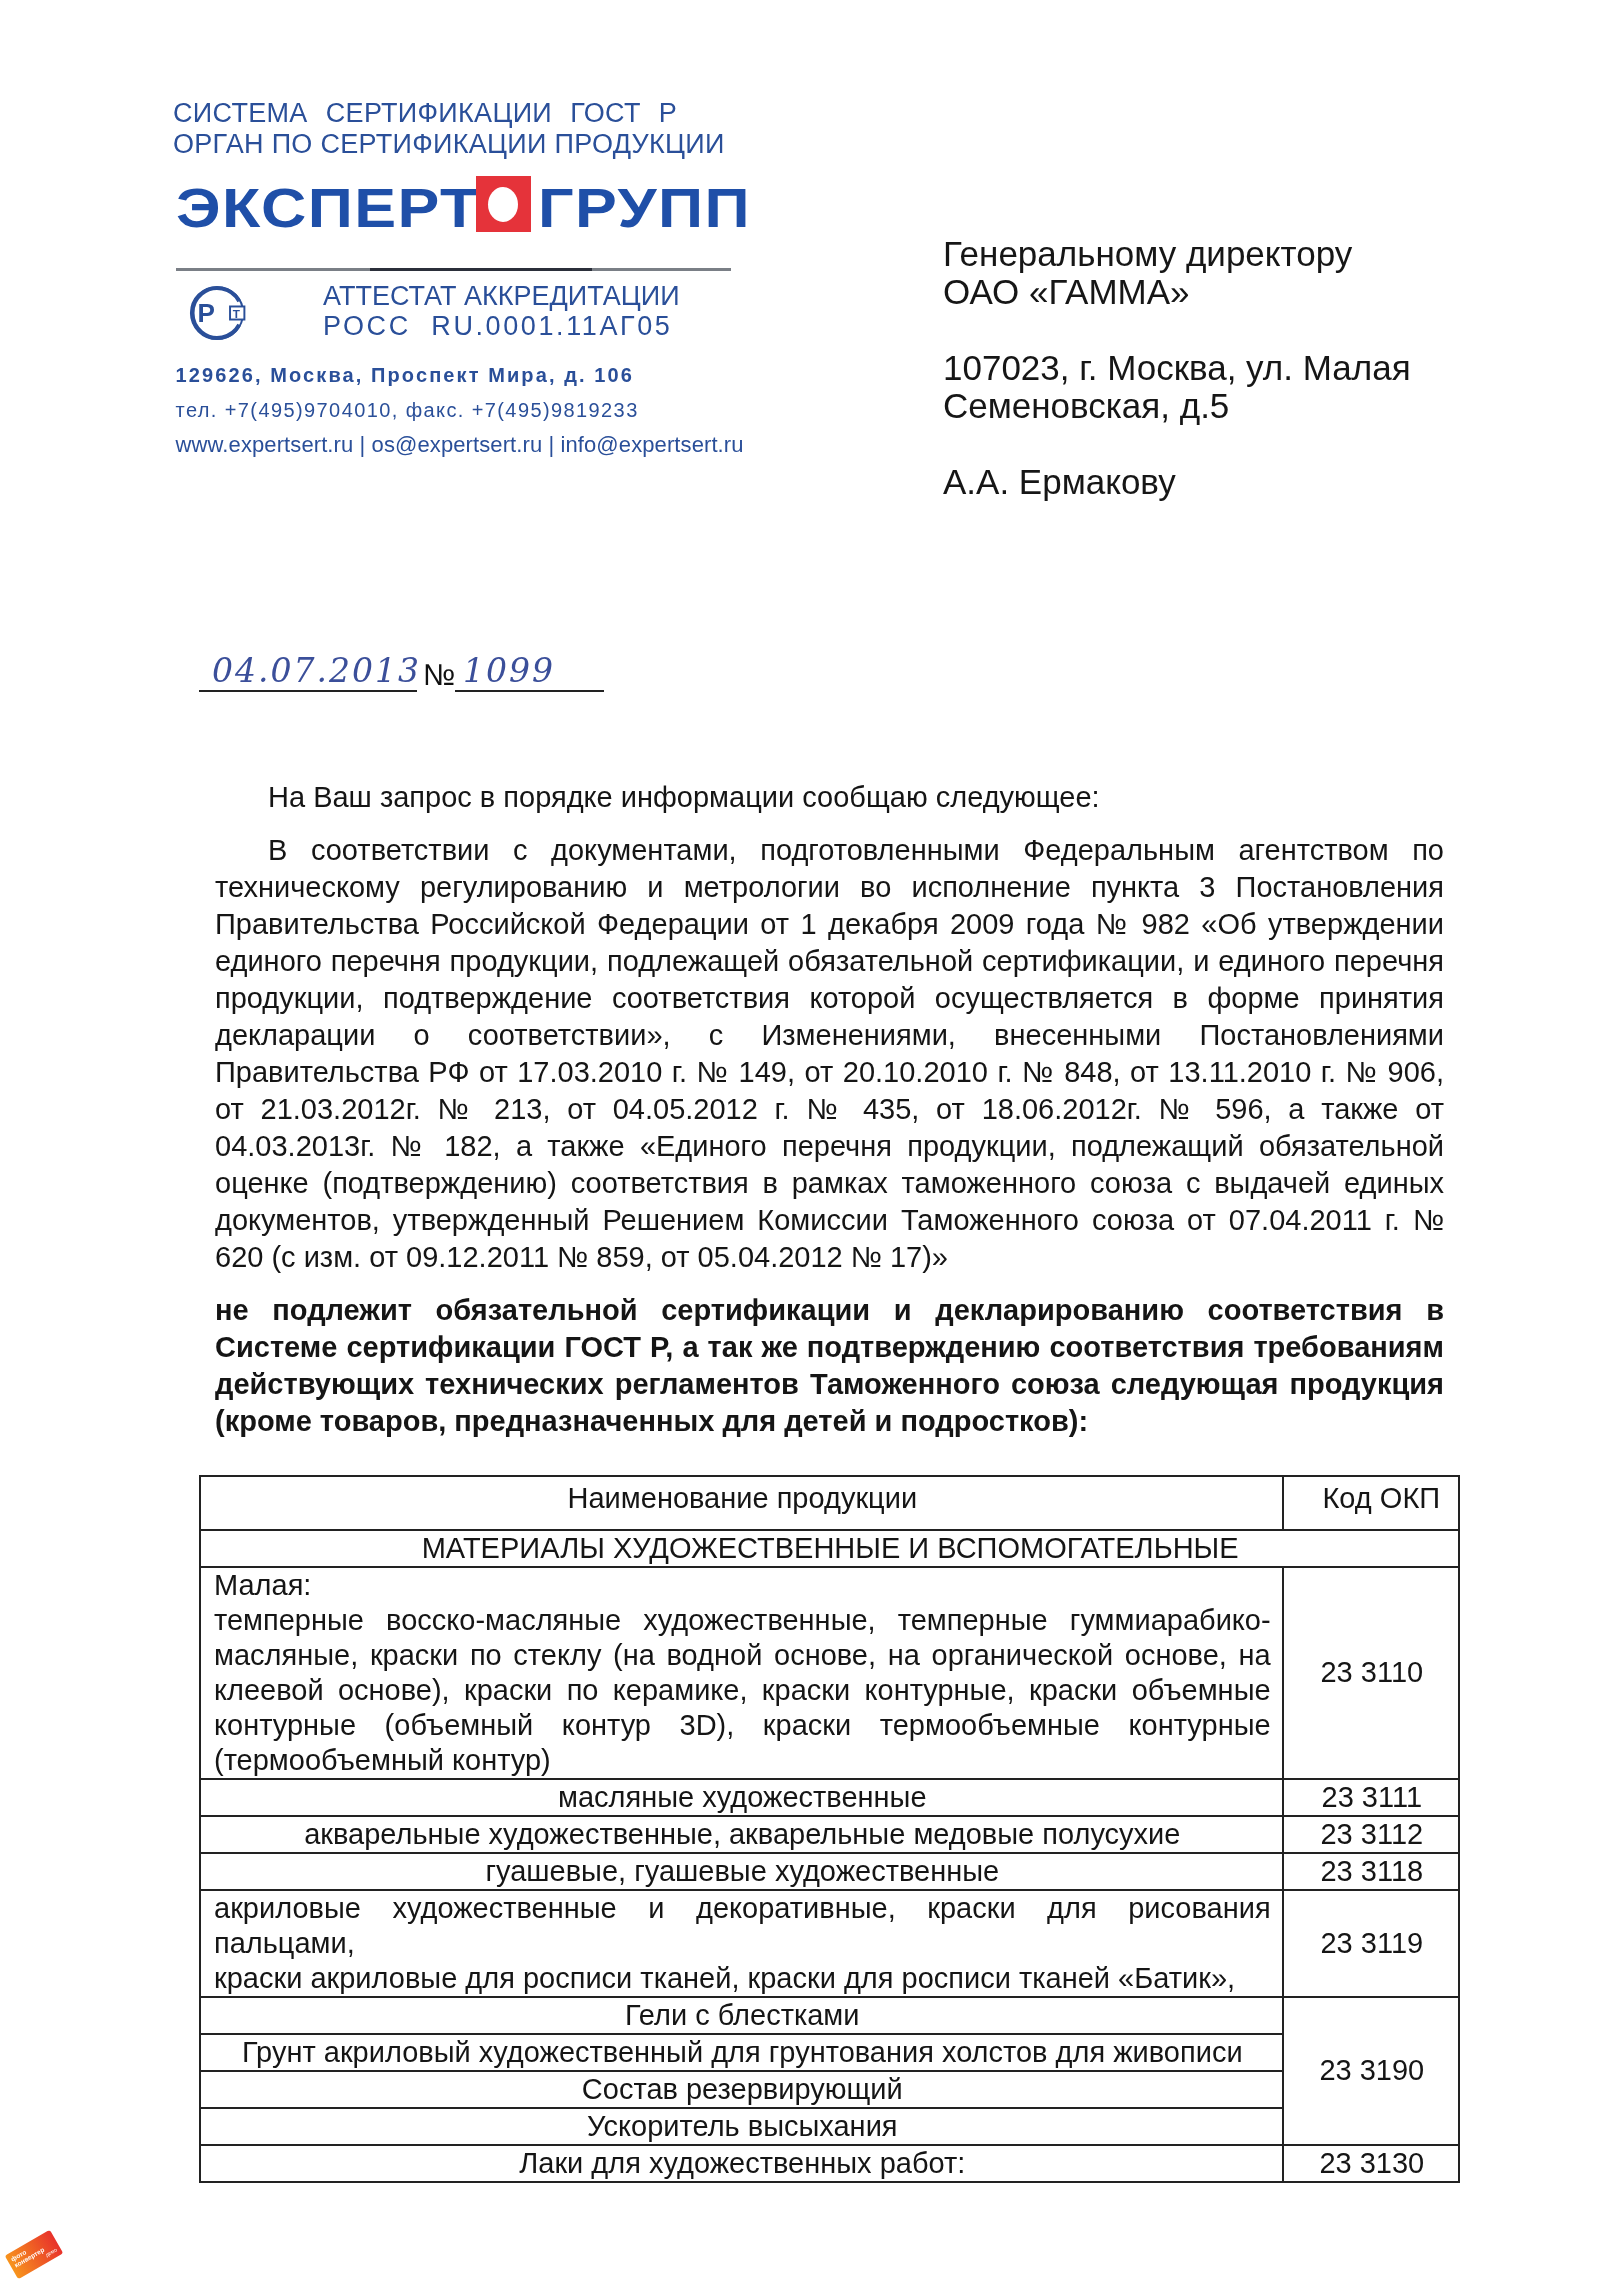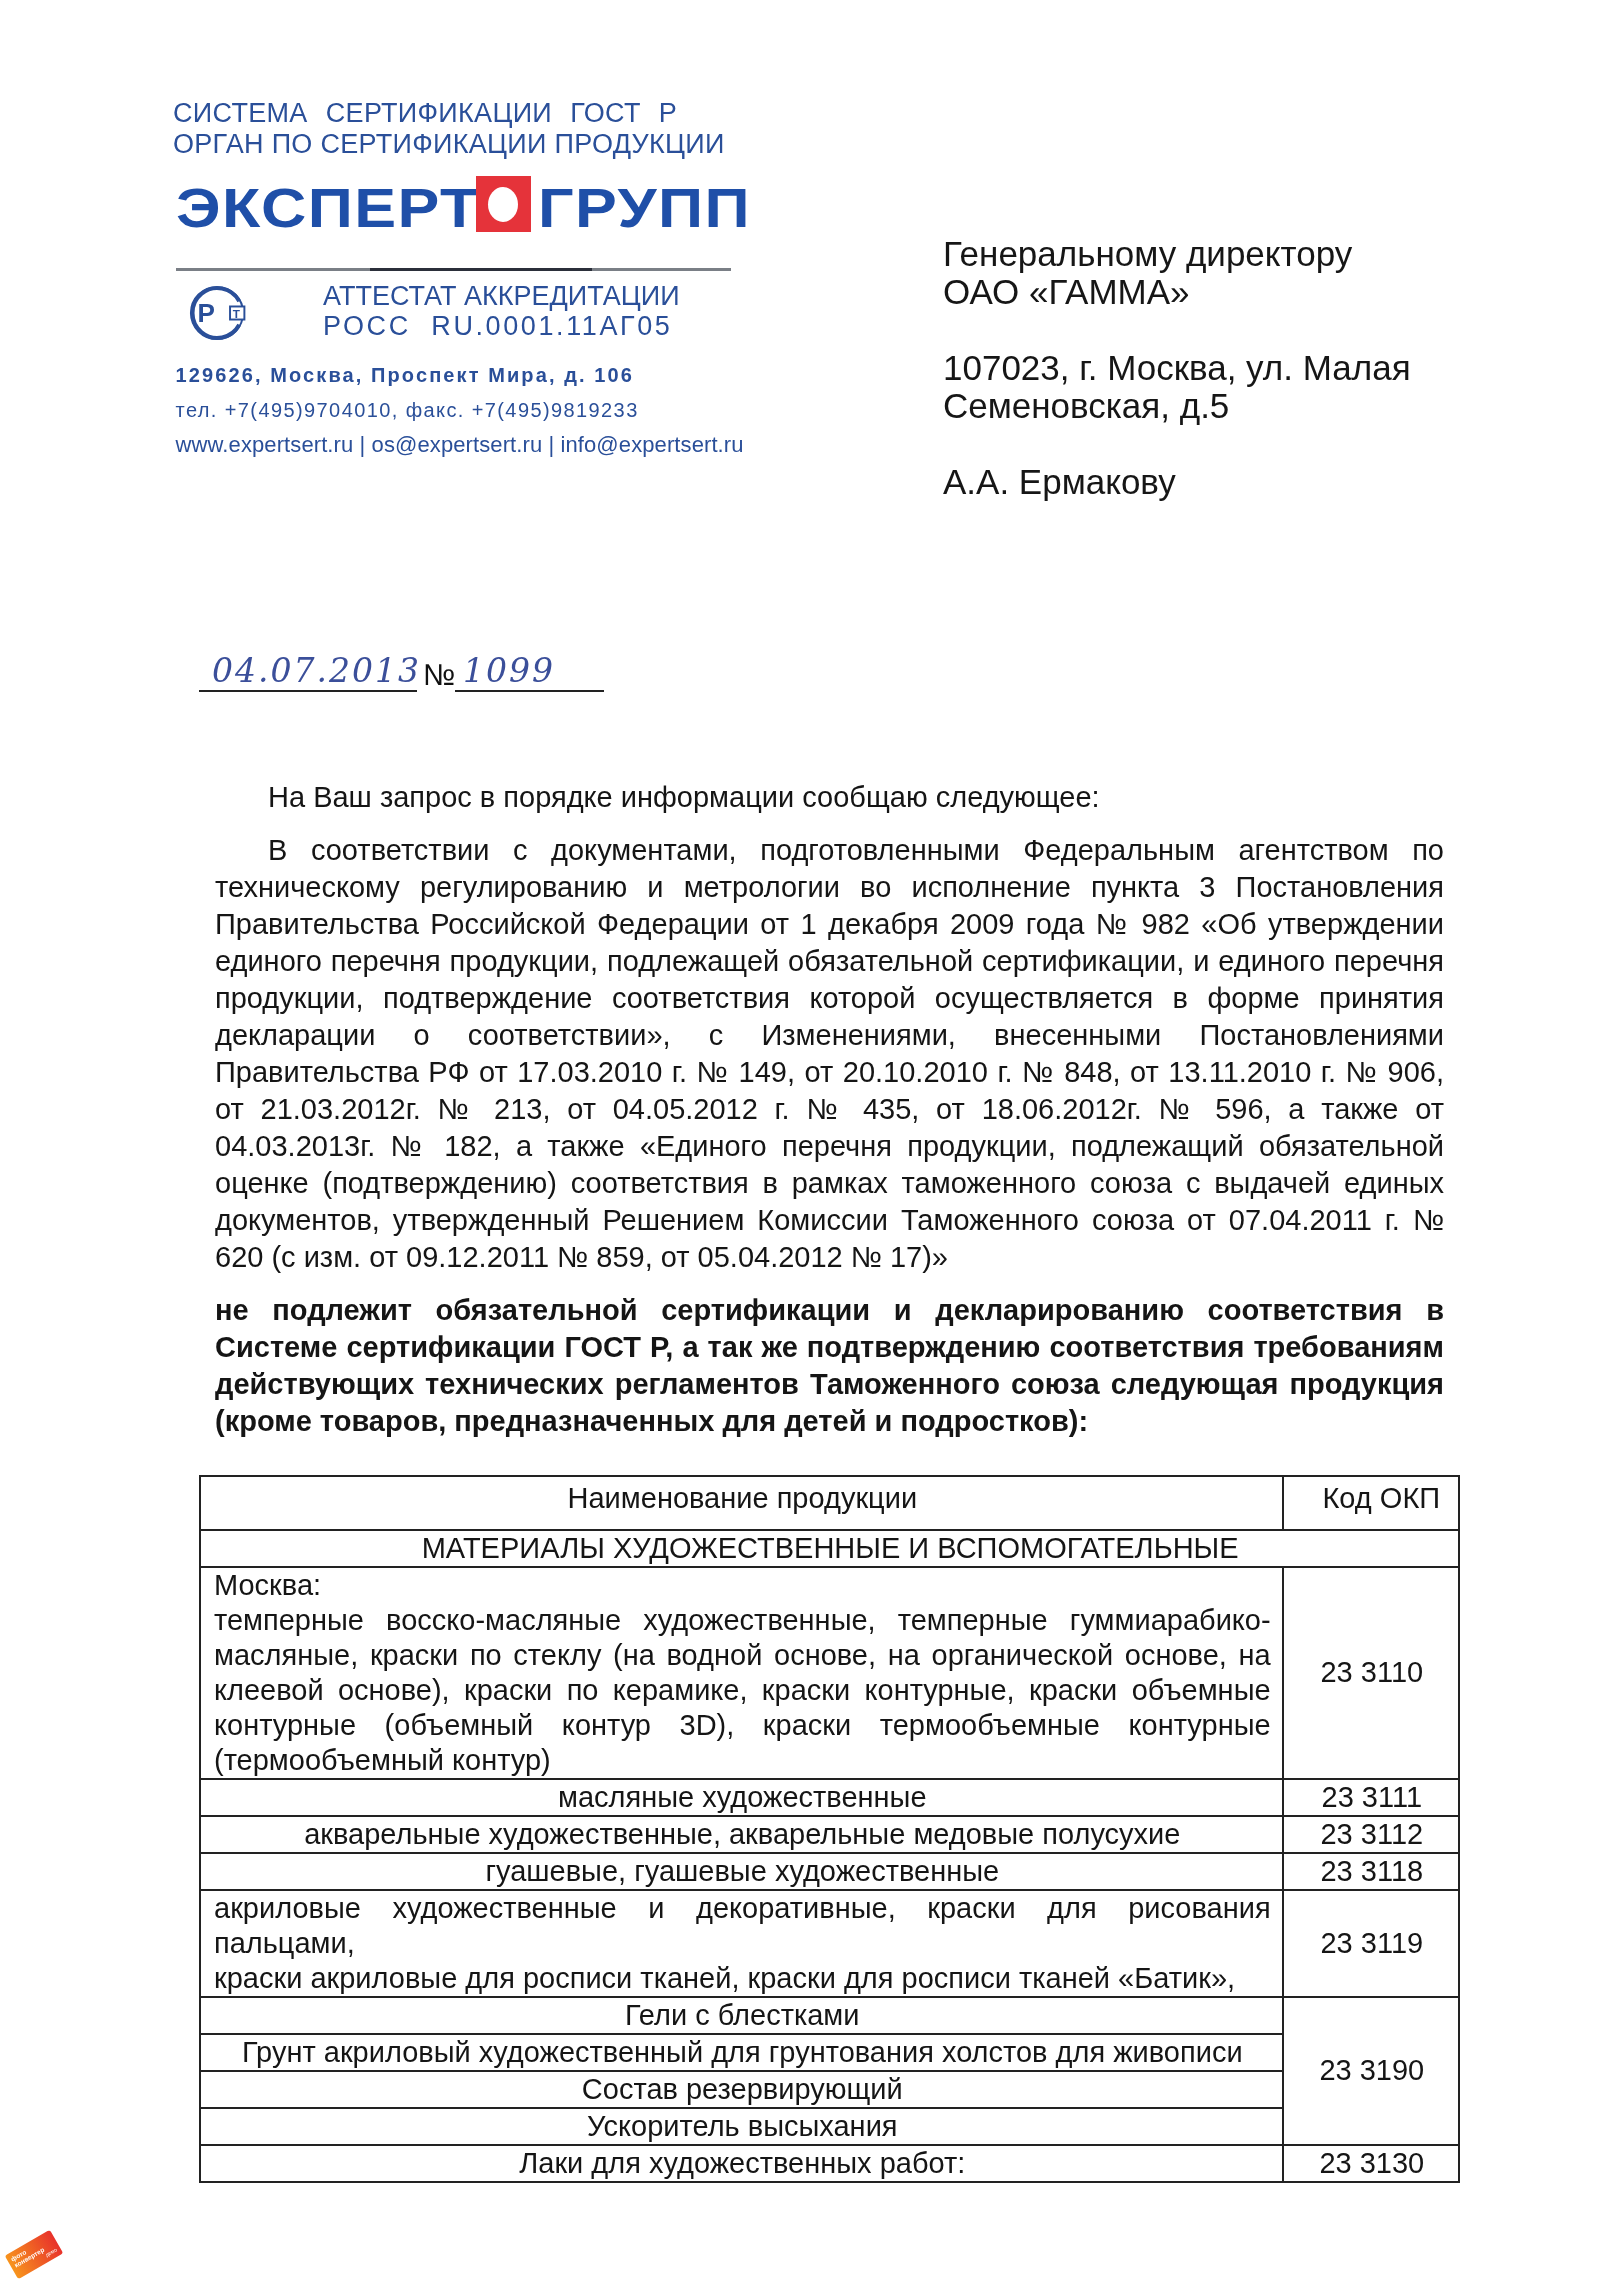--- a/index.html
+++ b/index.html
@@ -126,21 +126,21 @@
   <tbody>
       <tr class="hdr">
     <td>Наименование продукции</td>
     <td class="code">Код ОКП</td>
   </tr>
   <tr class="cat">
     <td colspan="2">МАТЕРИАЛЫ ХУДОЖЕСТВЕННЫЕ И ВСПОМОГАТЕЛЬНЫЕ</td>
   </tr>
   <tr>
     <td class="just">
-      <div>Москва:</div>
+      <div>Малая:</div>
       <div style="text-align:justify">темперные восско-масляные художественные, темперные гуммиарабико-масляные, краски по стеклу (на водной основе, на органической основе, на клеевой основе), краски по керамике, краски контурные, краски объемные контурные (объемный контур 3D), краски термообъемные контурные (термообъемный контур)</div>
     </td>
     <td class="code">23 3110</td>
   </tr>
   <tr>
     <td>масляные художественные</td>
     <td class="code">23 3111</td>
   </tr>
   <tr>
     <td>акварельные художественные, акварельные медовые полусухие</td>

